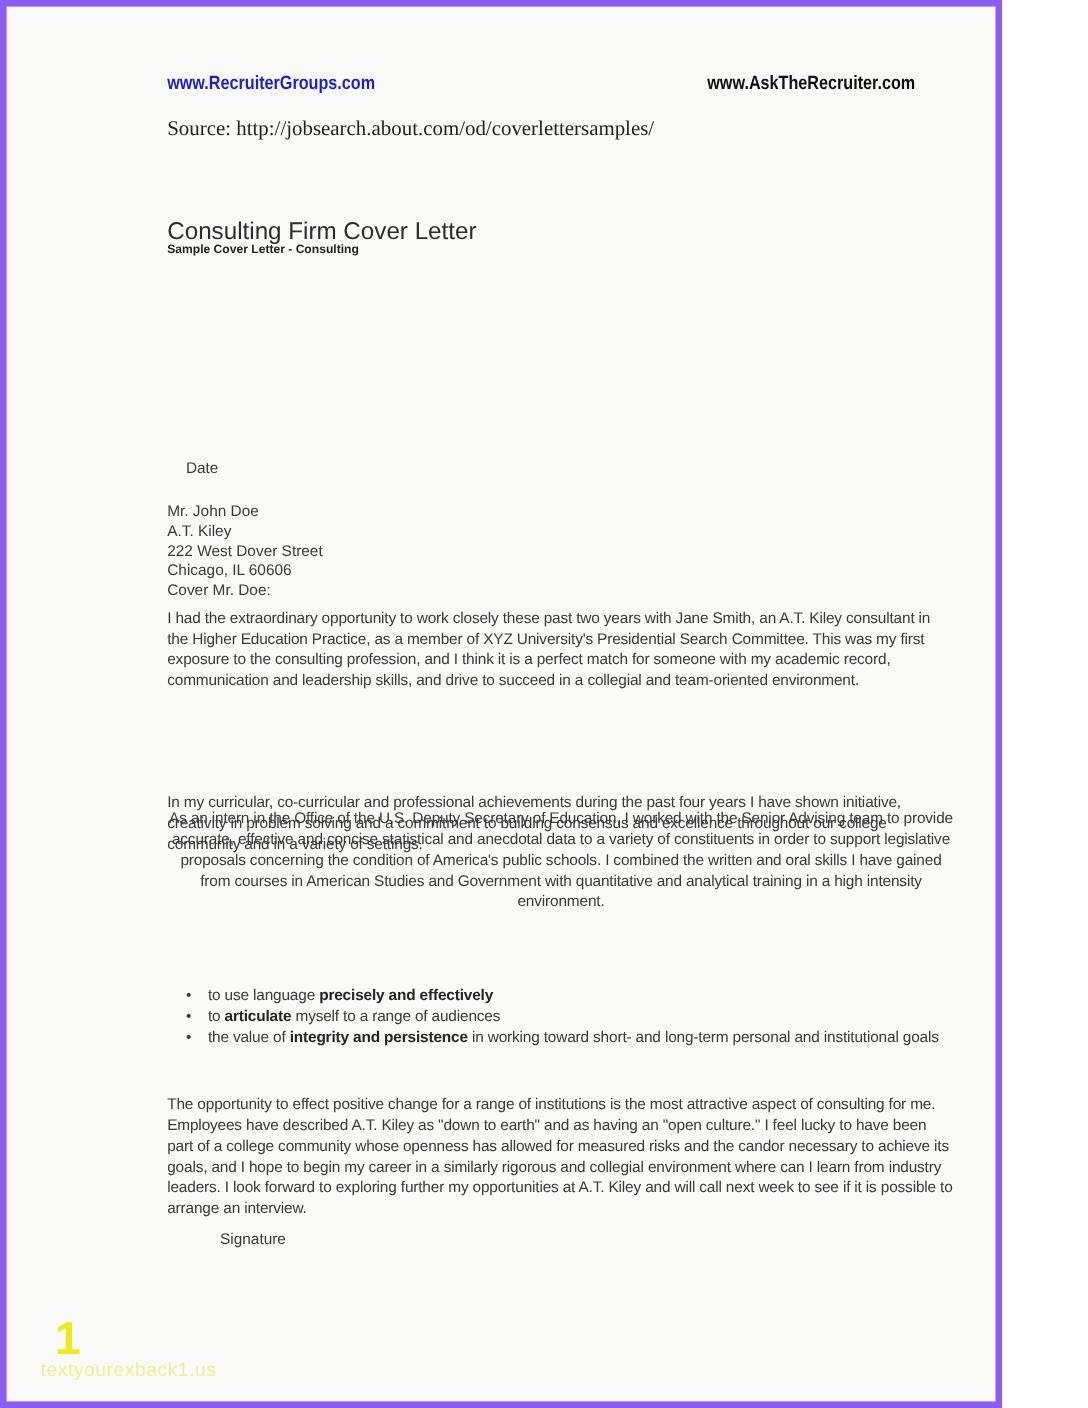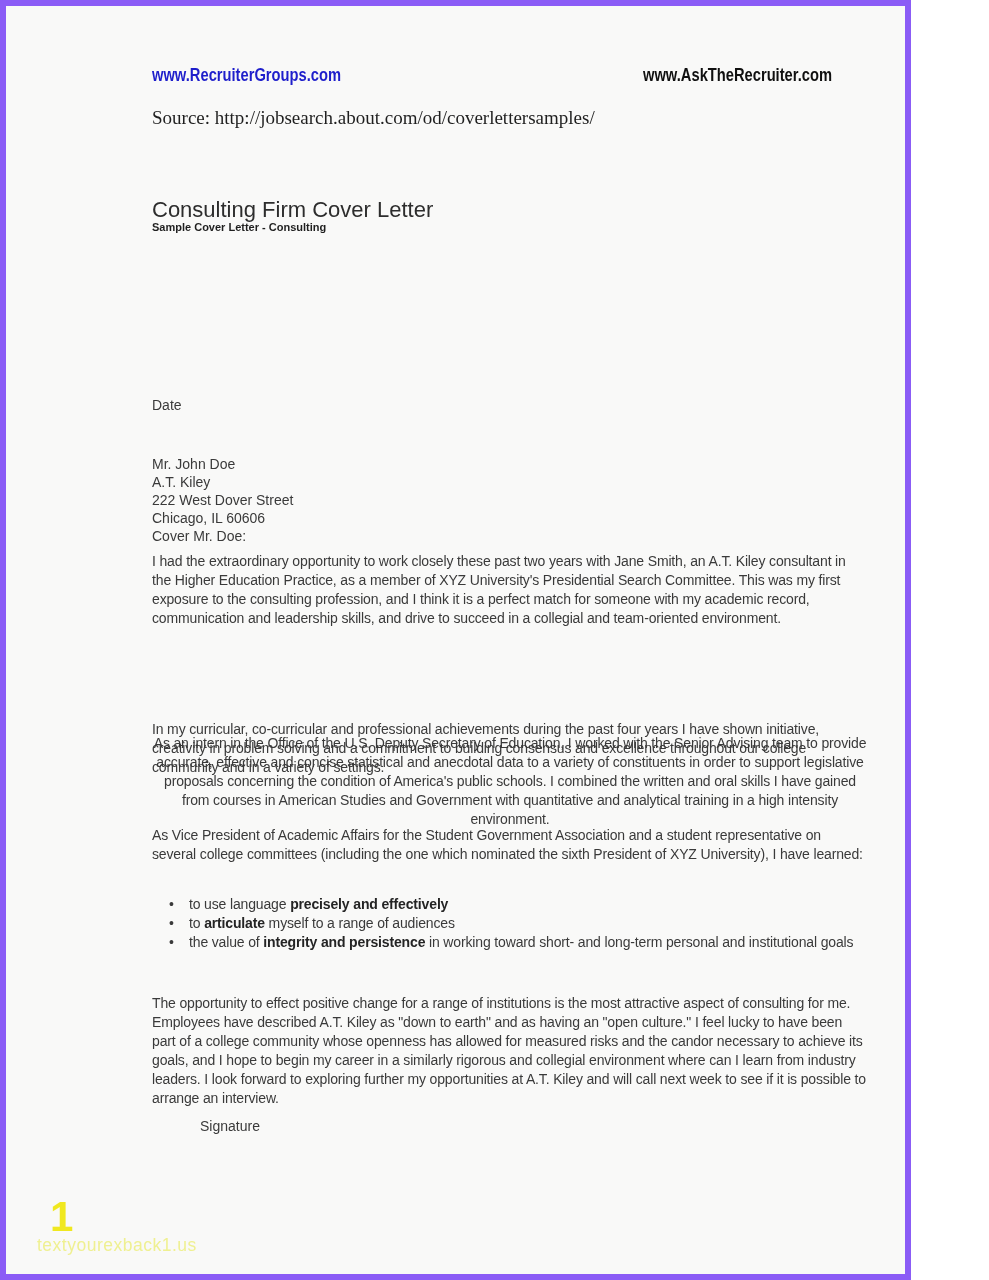--- a/index.html
+++ b/index.html
@@ -26,21 +26,21 @@
     left:146px; top:101px;
     font-family:Liberation Serif, serif;
     font-size:19px; color:#1f1f1f; white-space:nowrap;
   }
 
   .title    { left:146px; top:175px; font-size:22px; color:#2d2d2d;margin-top:16px; }
   .subtitle { left:146px; top:215px; font-size:11px; font-weight:bold; color:#1f1f1f; }
 
   .blk { left:146px; font-size:14px; line-height:18px; }
   .sender    { top:255px; }
-  .date      { top:390px; }
+  .date      { top:410px;margin-left:17px; }
   .recipient { top:449px; }
 
   .para {
     left:146px; width:716px;
     font-size:14px; line-height:19px;
     letter-spacing:-0.15px;
   }
   .p1 { top:546px; }
   .p2 { top:676px;margin-top:38px; }
   .p3 { top:728px;text-align:center; }
@@ -81,21 +81,20 @@
     <div>Mr. John Doe</div>
     <div>A.T. Kiley</div>
     <div>222 West Dover Street</div>
     <div>Chicago, IL 60606</div>
     <div>Cover Mr. Doe:</div>
   </div>
 
   <div class="abs para p1">I had the extraordinary opportunity to work closely these past two years with Jane Smith, an A.T. Kiley consultant in the Higher Education Practice, as a member of XYZ University's Presidential Search Committee. This was my first exposure to the consulting profession, and I think it is a perfect match for someone with my academic record, communication and leadership skills, and drive to succeed in a collegial and team-oriented environment.</div>
   <div class="abs para p2">In my curricular, co-curricular and professional achievements during the past four years I have shown initiative, creativity in problem solving and a commitment to building consensus and excellence throughout our college community and in a variety of settings.</div>
   <div class="abs para p3">As an intern in the Office of the U.S. Deputy Secretary of Education, I worked with the Senior Advising team to provide accurate, effective and concise statistical and anecdotal data to a variety of constituents in order to support legislative proposals concerning the condition of America's public schools. I combined the written and oral skills I have gained from courses in American Studies and Government with quantitative and analytical training in a high intensity environment.</div>
-  <div class="abs para p4">As Vice President of Academic Affairs for the Student Government Association and a student representative on several college committees (including the one which nominated the sixth President of XYZ University), I have learned:</div>
 
   <div class="abs bullets">
     <div class="bullet-row">
       <span class="bullet-dot">•</span>
       <span class="bullet-text"><span>to use language </span><b>precisely and effectively</b><span></span></span>
     </div>
     <div class="bullet-row">
       <span class="bullet-dot">•</span>
       <span class="bullet-text"><span>to </span><b>articulate</b><span> myself to a range of audiences</span></span>
     </div>

